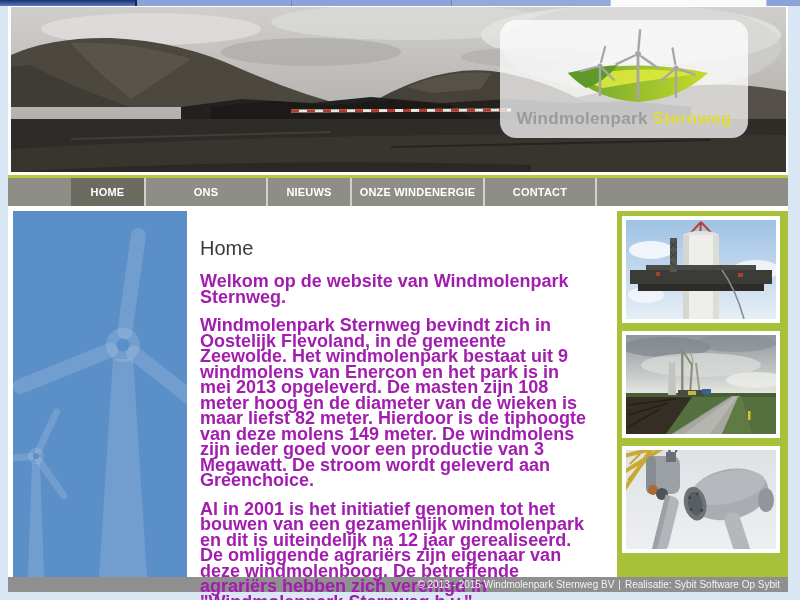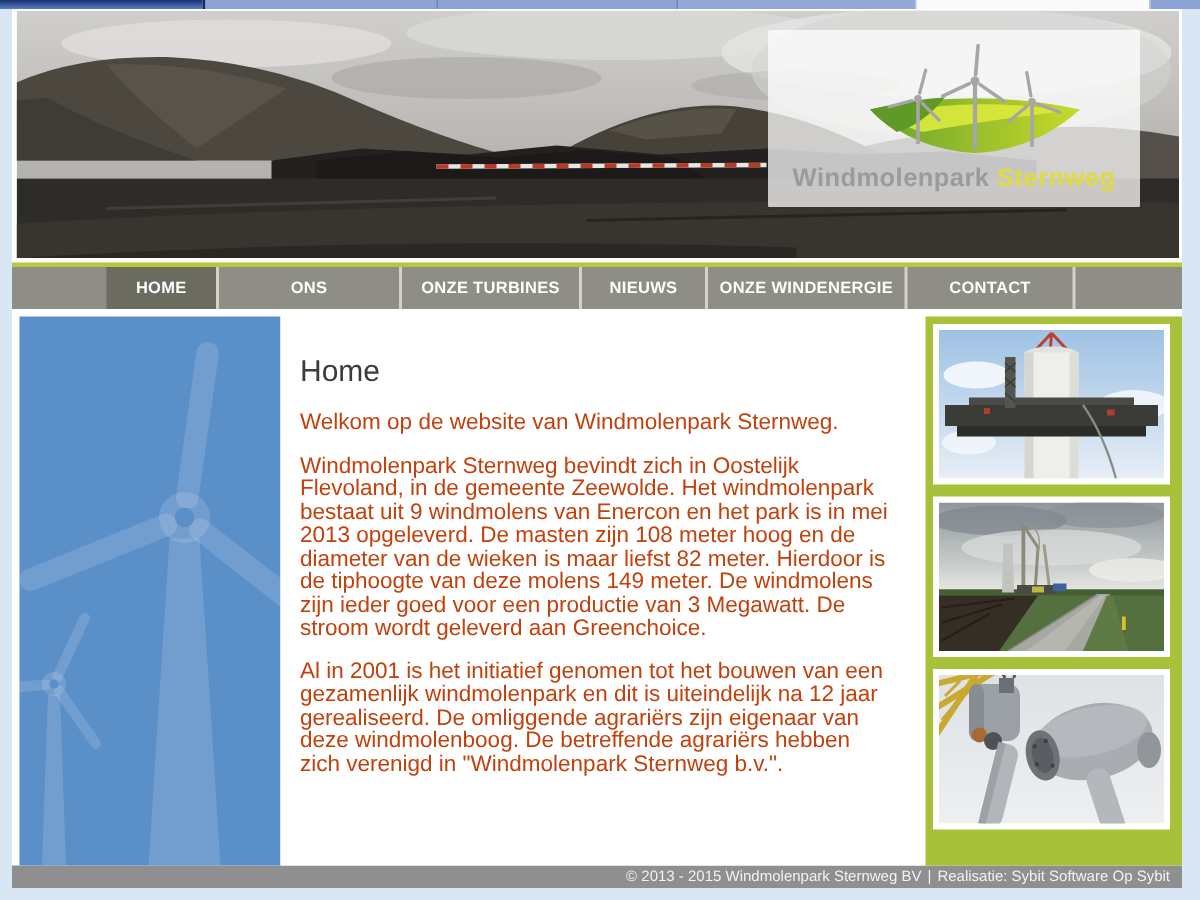--- a/index.html
+++ b/index.html
@@ -15,21 +15,21 @@
   .bs-white { width:157px; background:#fafafa; border-left:1px solid #b8c4e0; border-right:1px solid #b8c4e0; }
   .bs-d { flex:1; background:#8ba3d6; }
 
   .page { position:absolute; left:8px; top:6px; width:780px; background:#ffffff; }
 
   
   .header-photo { position:relative; margin:1px 2px 0 3px; height:165px; overflow:hidden; }
   .header-photo svg { display:block; }
 
   .logo-box { position:absolute; left:489px; top:13px; width:248px; height:118px;
-    background:rgba(255,255,255,0.74); border-radius:1px; cursor:pointer;margin-left:12px; }
+    background:rgba(255,255,255,0.74); border-radius:16px; cursor:pointer; }
   .logo-gfx { position:absolute; left:48px; top:4px; }
   .logo-text { position:absolute; bottom:9px; width:100%; text-align:center;
     font-size:17px; font-weight:bold; letter-spacing:0.3px; }
   .logo-text .l-gray { color:#9b9b9b; }
   .logo-text .l-green { color:#e0dc3e; }
 
   .accent-line { height:3px; background:#b5c93a; margin-top:3px; }
 
   
   .nav { height:28px; background:#8e8e86; display:flex; }
@@ -41,21 +41,21 @@
   .nav-item.active { background:#6b6b60; }
   .w1{width:75px}.w2{width:122px}.w3{width:120px}.w4{width:84px}.w5{width:133px}.w6{width:112px}
 
   .nav-gap { height:5px; background:#ffffff; }
 
   
   .content-row { display:flex; height:366px; }
   .sidebar-left { margin-left:5px; width:174px; height:366px; background:#5b8fc8; overflow:hidden; }
   .main { flex:1; padding:26px 25px 0 13px; background:#ffffff; }
   .main h1 { font-size:20px; font-weight:normal; color:#3b3b3b; margin:0 0 14px 0; }
-  .main p { font-size:15px; line-height:15.5px; color:#c2410c; margin:0 0 13px 0; }
+  .main p { font-size:18px; line-height:15.5px; color:#a21caf; margin:0 0 13px 0;font-weight:bold; }
 
   .sidebar-right { width:171px; height:366px; background:#a7c23a; padding-top:5px; overflow:hidden; }
   .photo-frame { margin:0 0 8px 5px; width:158px; height:107px; background:#ffffff; padding:4px; }
   .photo-frame svg { display:block; }
 
   
   .footer { height:15px; background:#8f8f8f; display:flex; justify-content:flex-end;
     align-items:center; padding-right:8px; font-size:10px; color:#f2f2f2; }
   .footer span { margin-left:4px; white-space:nowrap; }
   .footer .realisatie { cursor:pointer; }
@@ -162,21 +162,20 @@
       </div>
     </div>
   </div>
 
   <div class="accent-line"></div>
 
   <nav class="nav">
     <div class="nav-spacer-left"></div>
     <a class="nav-item active w1">HOME</a>
     <a class="nav-item w2">ONS WINDMOLENPARK</a>
-    <a class="nav-item w3">ONZE TURBINES</a>
     <a class="nav-item w4">NIEUWS</a>
     <a class="nav-item w5">ONZE WINDENERGIE</a>
     <a class="nav-item w6">CONTACT</a>
     <div class="nav-spacer-right"></div>
   </nav>
 
   <div class="nav-gap"></div>
 
   <div class="content-row">
 

